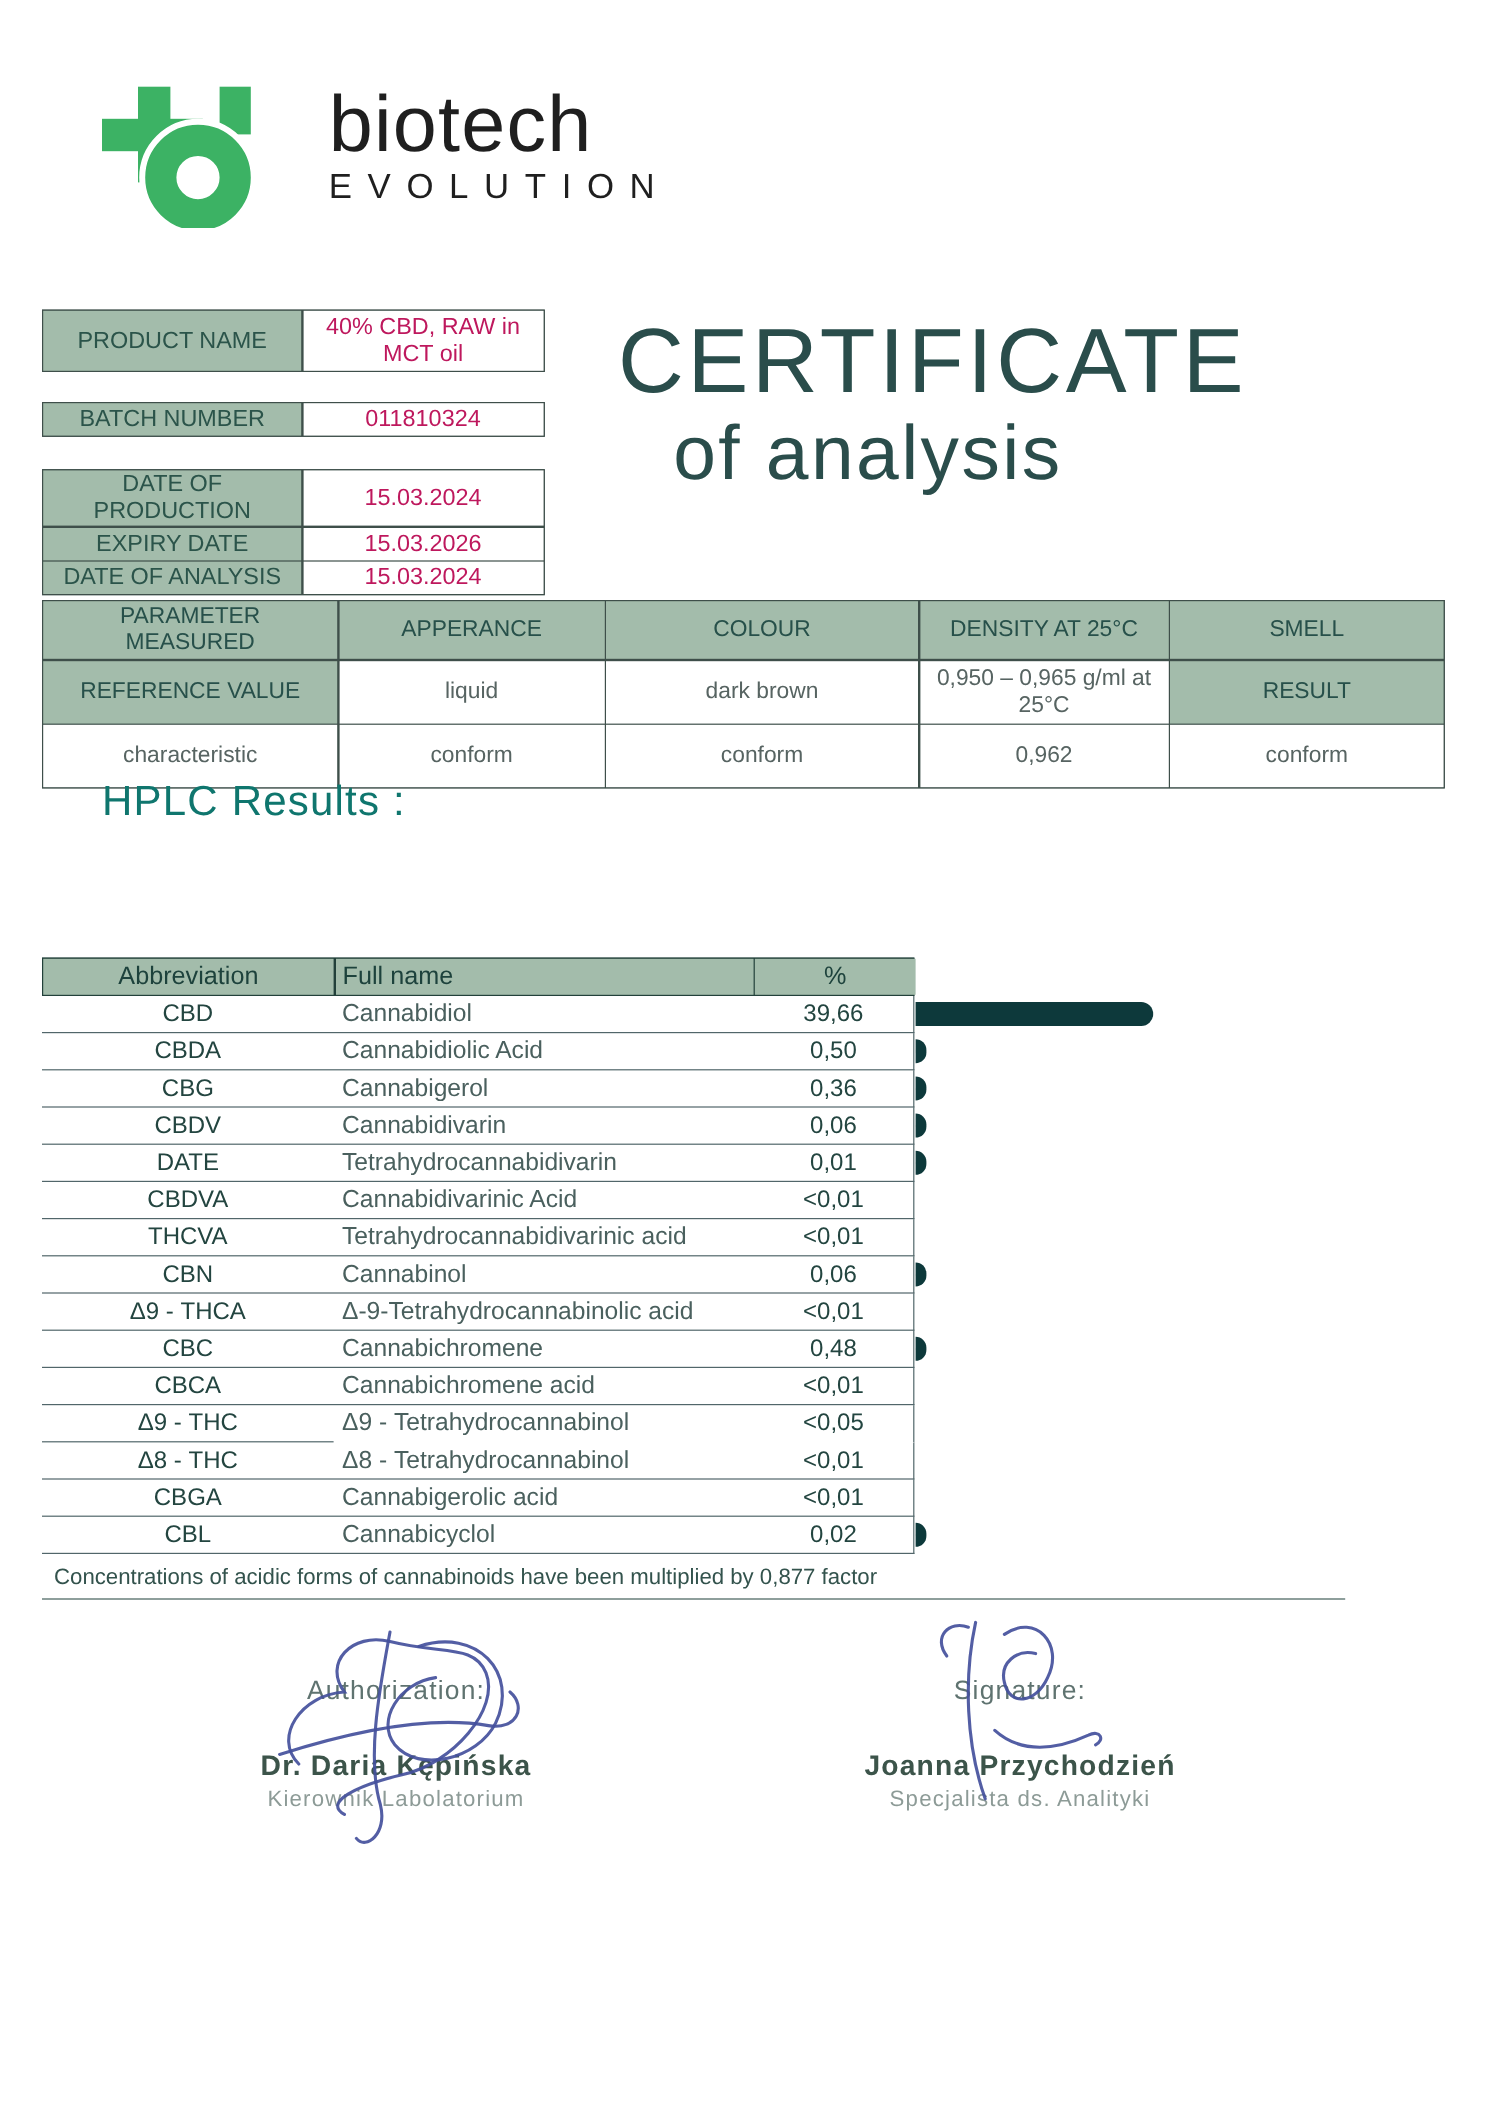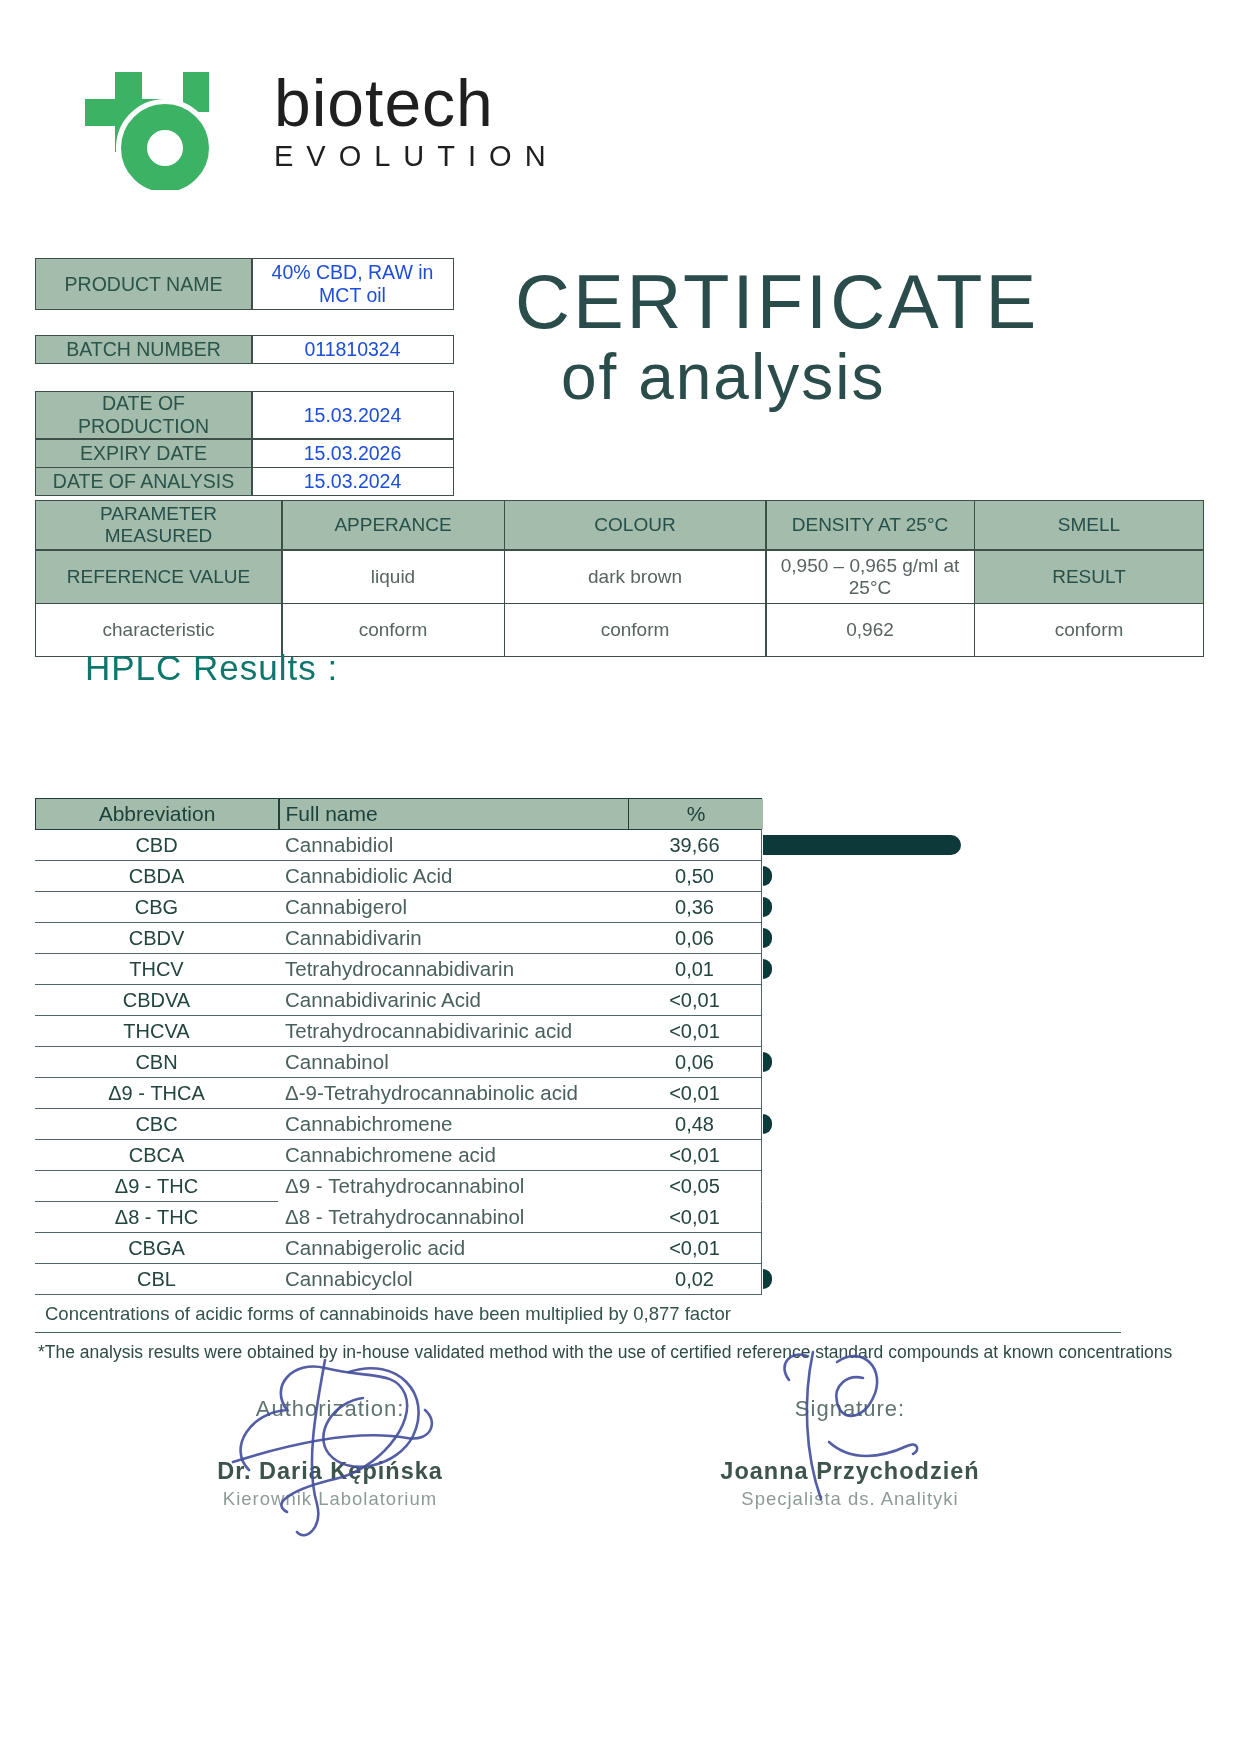--- a/index.html
+++ b/index.html
@@ -20,21 +20,21 @@
   
   .coa-title{position:absolute;left:515px;top:262px;width:600px;color:#2a4d4b;font-weight:200;}
   .coa-line1{font-size:76px;letter-spacing:3px;line-height:80px;}
   .coa-line2{font-size:64px;letter-spacing:2px;line-height:70px;margin-left:46px;margin-top:0;}
 
   
   .ibox{position:absolute;left:35px;display:grid;grid-template-columns:215px 200px;
         gap:1.5px;background:#3e4f4a;border:1.5px solid #3e4f4a;}
   .ibox .lbl{background:#a3bcab;color:#2b544a;display:flex;align-items:center;justify-content:center;
              font-size:19.5px;text-align:center;}
-  .ibox .val{background:#ffffff;color:#1d4ed8;display:flex;align-items:center;justify-content:center;
+  .ibox .val{background:#ffffff;color:#be185d;display:flex;align-items:center;justify-content:center;
              font-size:19.5px;text-align:center;padding:2px 6px;box-sizing:border-box;}
   #box-product{top:258px;}  #box-product .lbl,#box-product .val{min-height:48px;}
   #box-batch{top:335px;}    #box-batch .lbl,#box-batch .val{min-height:26px;}
   #box-dates{top:391px;}    #box-dates .lbl,#box-dates .val{min-height:24px;}
 
   
   .params{position:absolute;left:35px;top:500px;display:grid;
           grid-template-columns:245px 221px 260px 207px 228px;
           gap:1.5px;background:#3e4f4a;border:1.5px solid #3e4f4a;}
   .params .cell{display:flex;align-items:center;justify-content:center;text-align:center;
@@ -179,21 +179,21 @@
         <div class="c-pct">0,36</div>
         <div class="bar" style="width: 9px;"></div>
       </div>
       <div class="hplc-row">
         <div class="c-abbr">CBDV</div>
         <div class="c-name">Cannabidivarin</div>
         <div class="c-pct">0,06</div>
         <div class="bar" style="width: 9px;"></div>
       </div>
       <div class="hplc-row">
-        <div class="c-abbr">THCV</div>
+        <div class="c-abbr">DATE</div>
         <div class="c-name">Tetrahydrocannabidivarin</div>
         <div class="c-pct">0,01</div>
         <div class="bar" style="width: 9px;"></div>
       </div>
       <div class="hplc-row">
         <div class="c-abbr">CBDVA</div>
         <div class="c-name">Cannabidivarinic Acid</div>
         <div class="c-pct">&lt;0,01</div>
 
       </div>
@@ -248,21 +248,20 @@
       <div class="hplc-row">
         <div class="c-abbr">CBL</div>
         <div class="c-name">Cannabicyclol</div>
         <div class="c-pct">0,02</div>
         <div class="bar" style="width: 9px;"></div>
       </div>
   </div>
 
   <div class="hplc-note">Concentrations of acidic forms of cannabinoids have been multiplied by 0,877 factor</div>
   <div class="rule"></div>
-  <div class="footnote">*The analysis results were obtained by in-house validated method with the use of certified reference standard compounds at known concentrations</div>
 
   <div class="sig-block" id="sig-left">
     <div class="sig-caption">Authorization:</div>
     <div class="sig-name">Dr. Daria Kępińska</div>
     <div class="sig-role">Kierownik Labolatorium</div>
   </div>
   <svg class="sig-ink" id="ink-left" width="250" height="195" viewBox="0 0 250 195">
     <path d="M24 118 C 2 96, 26 60, 62 58 C 44 34, 68 8, 100 16 C 144 27, 170 18, 180 42 C 192 72, 152 118, 110 127 C 72 136, 44 150, 62 160"></path>
     <path d="M100 8 C 92 52, 80 112, 92 152 C 98 176, 80 190, 72 180"></path>
     <path d="M8 110 C 52 96, 126 76, 182 86 C 206 90, 214 70, 200 58"></path>

